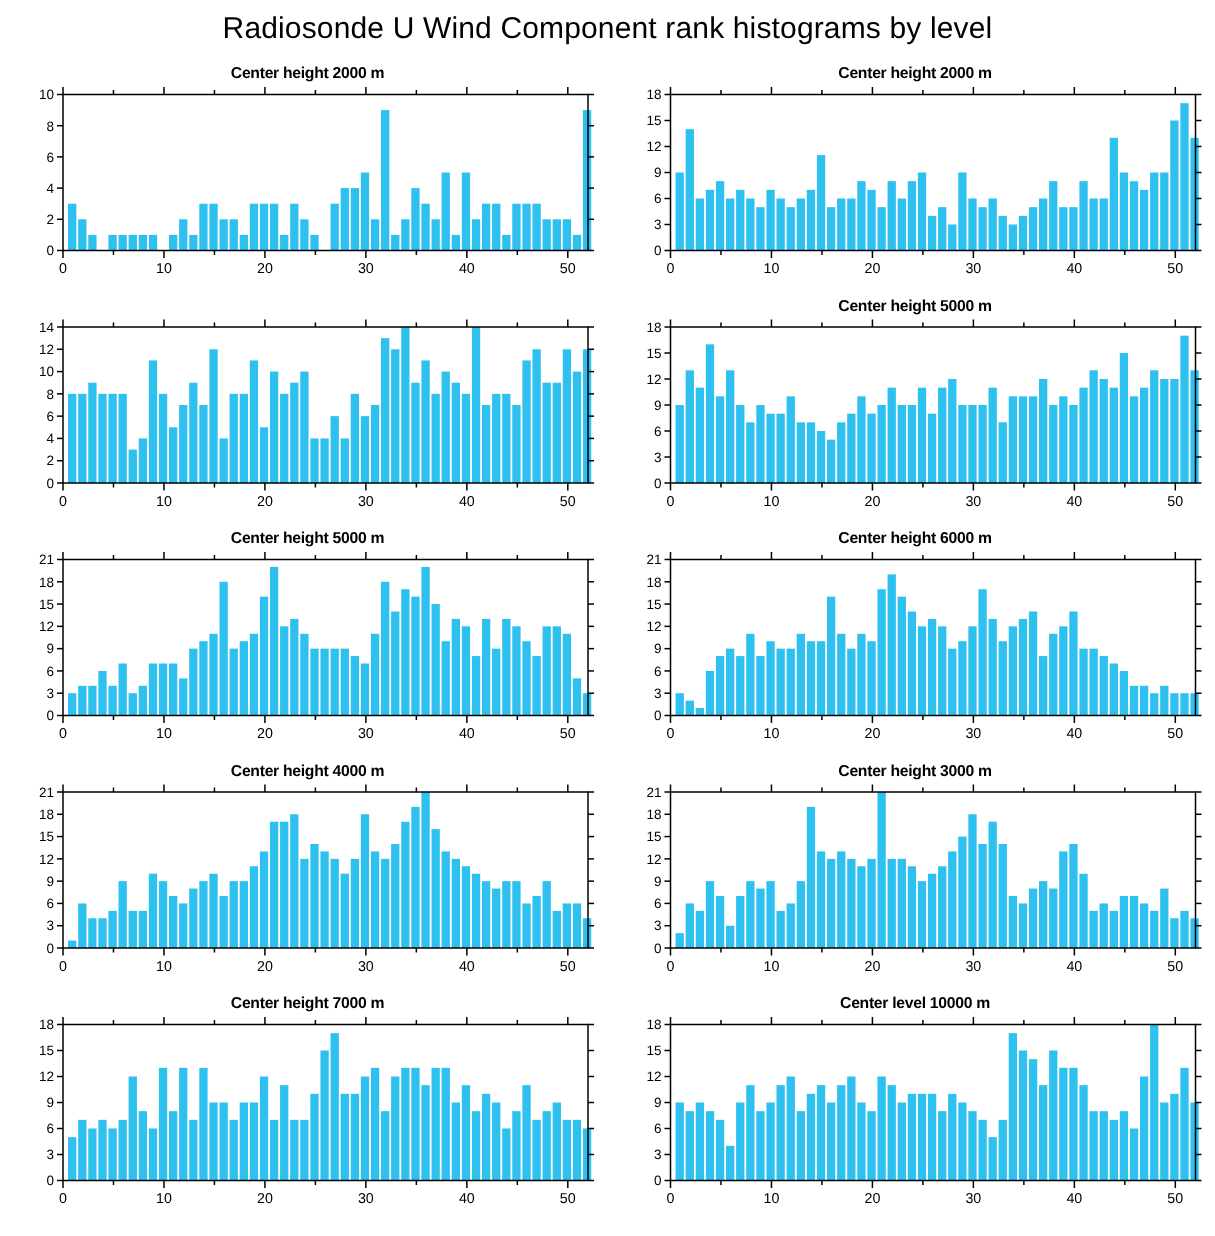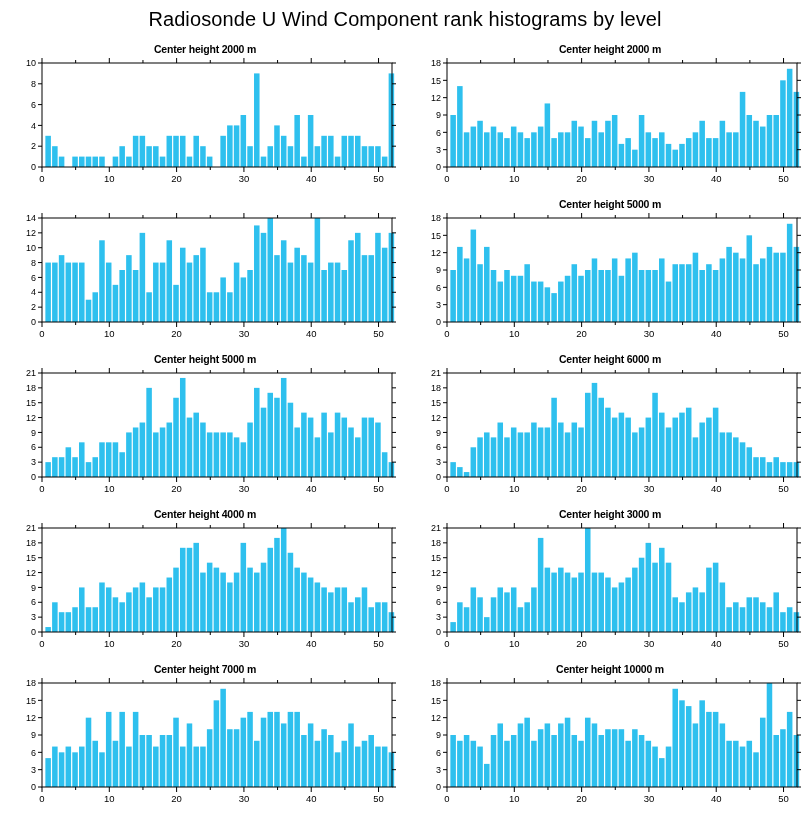--- a/index.html
+++ b/index.html
@@ -1074,21 +1074,21 @@
           <line x1="200.26923076923077" y1="4" x2="200.26923076923077" y2="1" class="tick"></line>
           <line x1="267.5769230769231" y1="108" x2="267.5769230769231" y2="111" class="tick"></line>
           <line x1="267.5769230769231" y1="4" x2="267.5769230769231" y2="1" class="tick"></line>
           <line x1="334.8846153846154" y1="108" x2="334.8846153846154" y2="111" class="tick"></line>
           <line x1="334.8846153846154" y1="4" x2="334.8846153846154" y2="1" class="tick"></line>
         </svg>
       </div>
   </div>
 
   <div class="panel" style="left:415px; top:663px; width:390px; height:152px;">
-    <div class="panel-title">Center height 10000 m</div>
+    <div class="panel-title">Center level 10000 m</div>
     <div class="plot-wrap">
         <svg class="chart" width="390" height="130">
           <rect x="35.37" y="56.00" width="5.53" height="52.00" class="bar"></rect>
           <rect x="42.10" y="61.78" width="5.53" height="46.22" class="bar"></rect>
           <rect x="48.83" y="56.00" width="5.53" height="52.00" class="bar"></rect>
           <rect x="55.56" y="61.78" width="5.53" height="46.22" class="bar"></rect>
           <rect x="62.29" y="67.56" width="5.53" height="40.44" class="bar"></rect>
           <rect x="69.02" y="84.89" width="5.53" height="23.11" class="bar"></rect>
           <rect x="75.75" y="56.00" width="5.53" height="52.00" class="bar"></rect>
           <rect x="82.48" y="44.44" width="5.53" height="63.56" class="bar"></rect>

